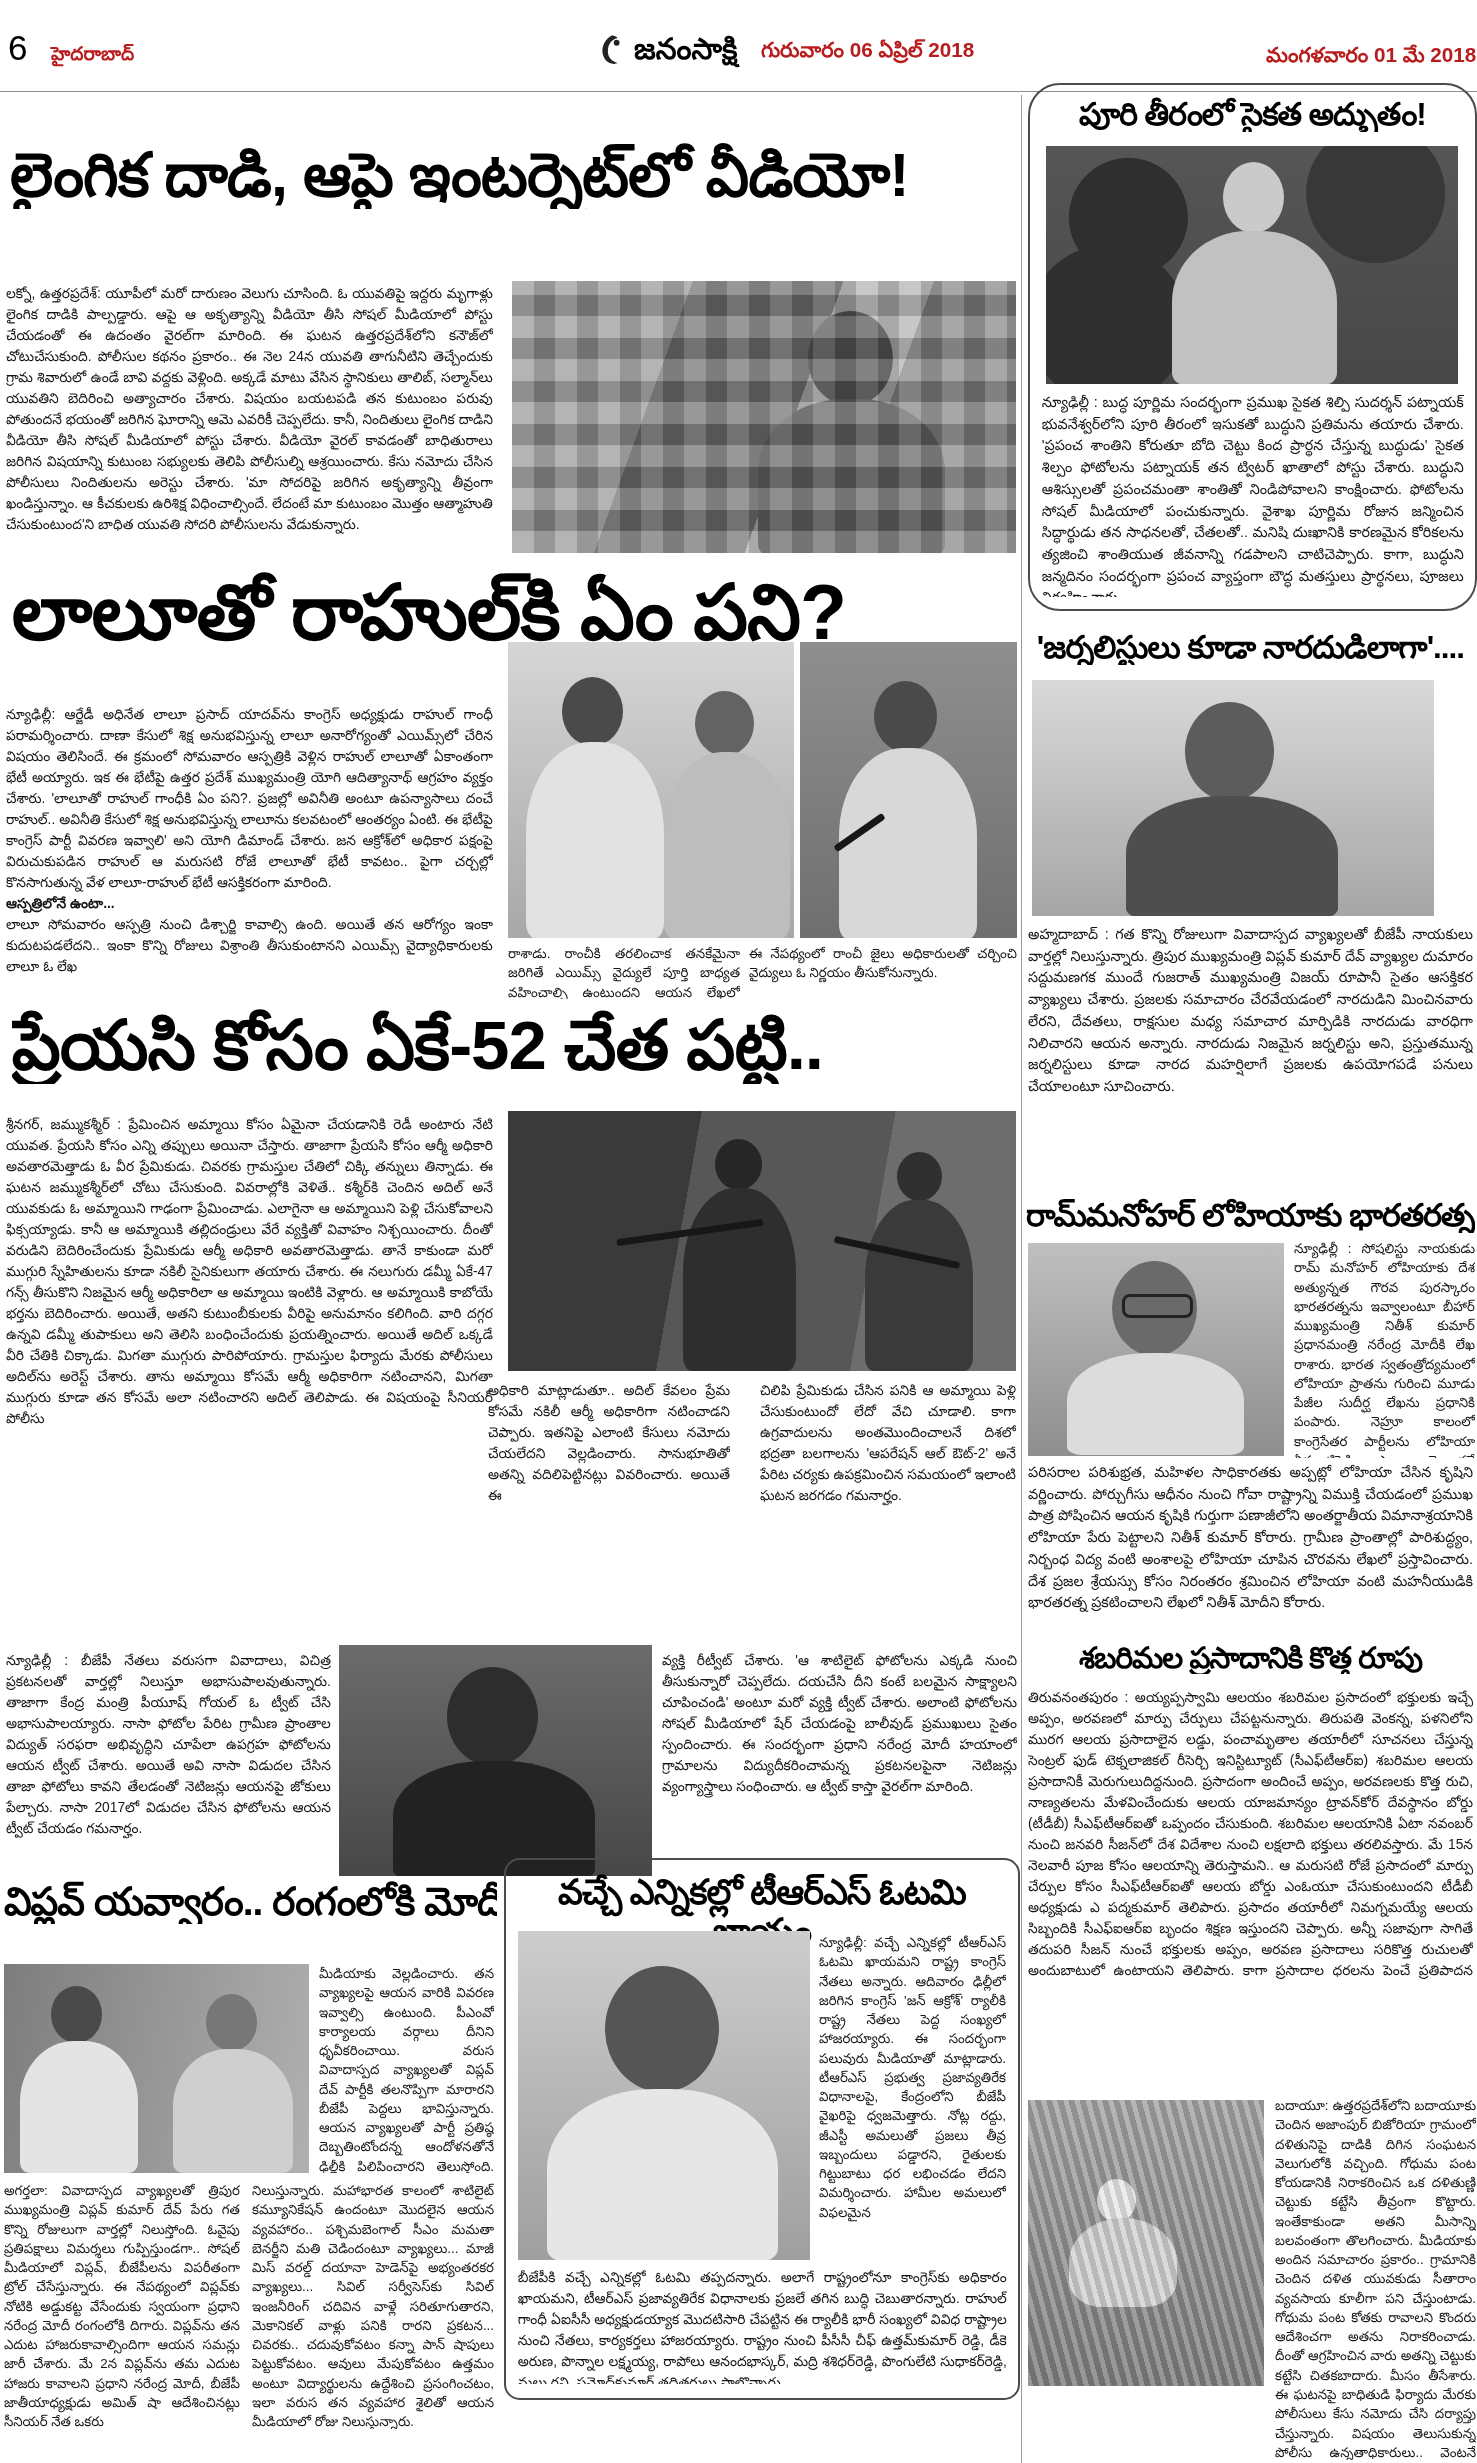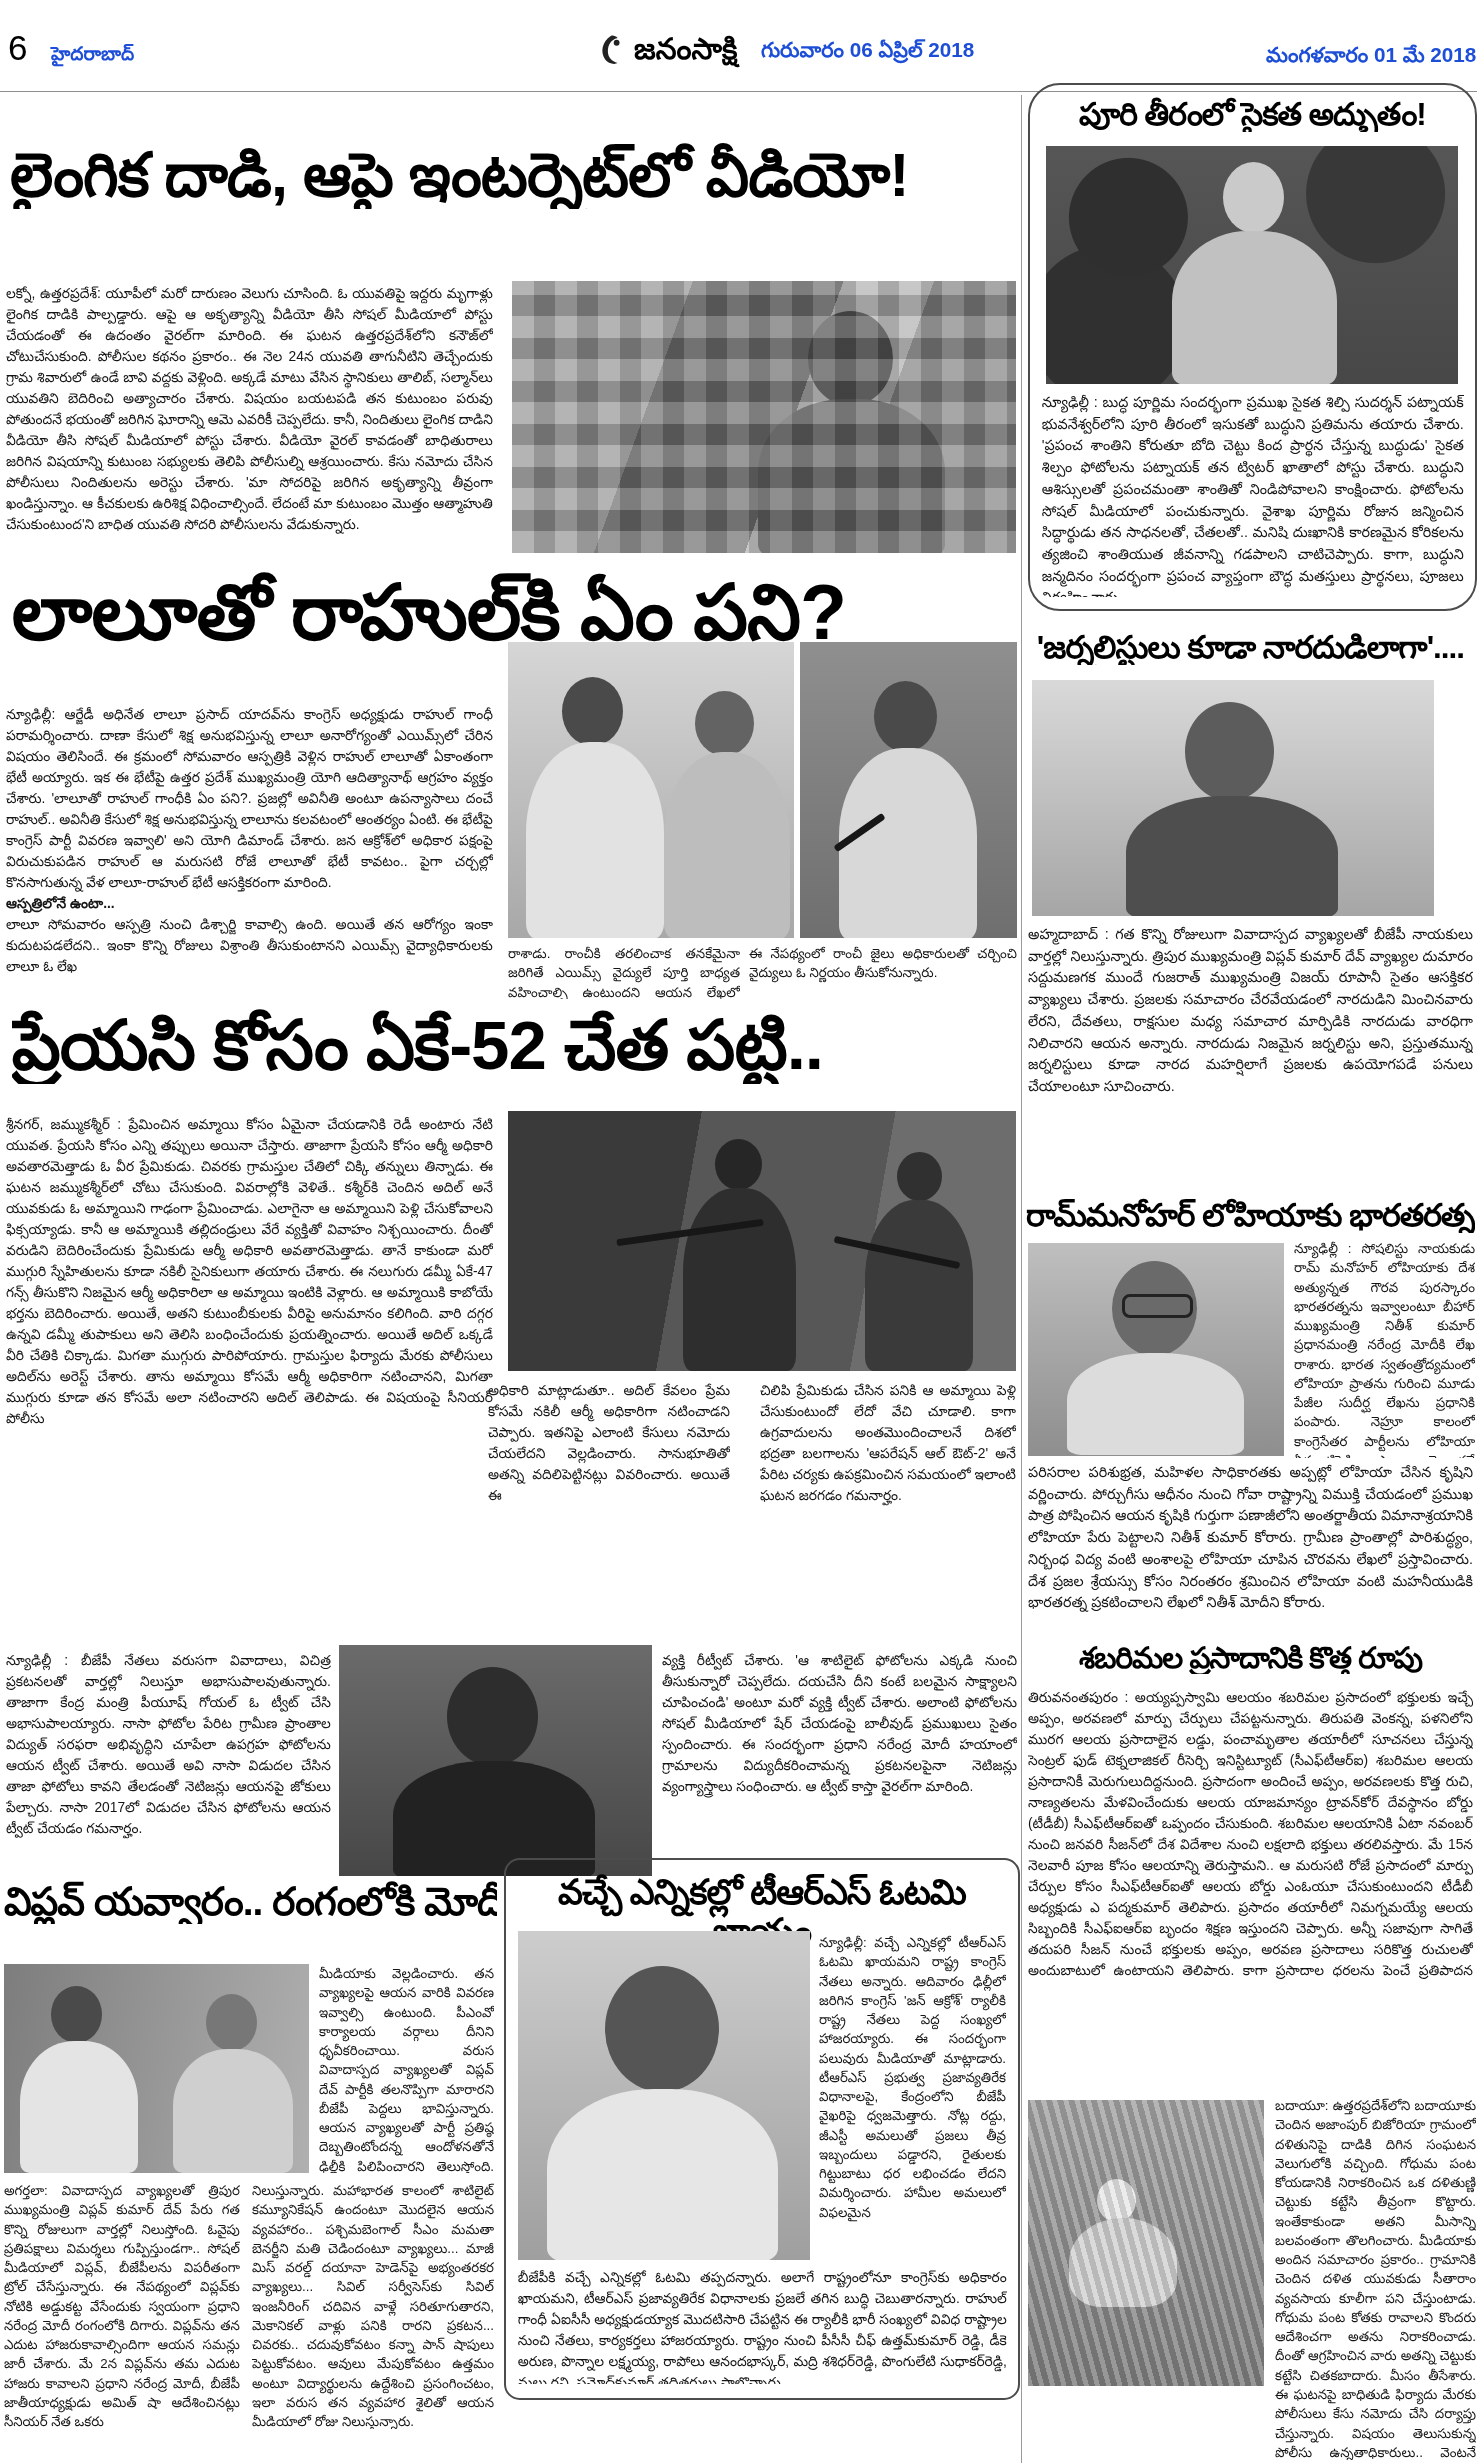--- a/index.html
+++ b/index.html
@@ -21,21 +21,21 @@
      background:repeating-linear-gradient(75deg,rgba(255,255,255,.18) 0 4.9px,rgba(0,0,0,.12) 4.9px 10.8px);}
   .rocks{background:radial-gradient(circle at 20% 30%,#2f2f2f 0 59px,transparent 60px),
                     radial-gradient(circle at 80% 20%,#383838 0 69px,transparent 70px),
                     radial-gradient(circle at 15% 75%,#303030 0 79px,transparent 80px),
                     linear-gradient(#565656,#474747);}
   .gun{position:absolute;background:#171717;height:6.9px;border-radius:3px;}
   .box{position:absolute;border:2px solid #4c4c4c;border-radius:15.8px;}
   .vline{position:absolute;width:1px;background:#9a9a9a;}
   .hline{position:absolute;height:1px;background:#8f8f8f;}
   .masthead{font-weight:800;font-size:29.6px;color:#000;}
-  .hdr-date{font-weight:700;font-size:20.7px;color:#1d4ed8;}
+  .hdr-date{font-weight:700;font-size:20.7px;color:#b91c1c;}
 </style>
 </head>
 <body>
 
 <div id="page">
 
   <div class="abs" style="left:0;top:0;width:1478px;height:94px;">
     <div class="abs" style="left:7.9px;top:27.6px;font-size:35px;font-weight:400;color:#000;">6</div>
     <div class="abs hdr-date" style="left:51px;top:43px;font-size:18.7px;">హైదరాబాద్</div>
 

